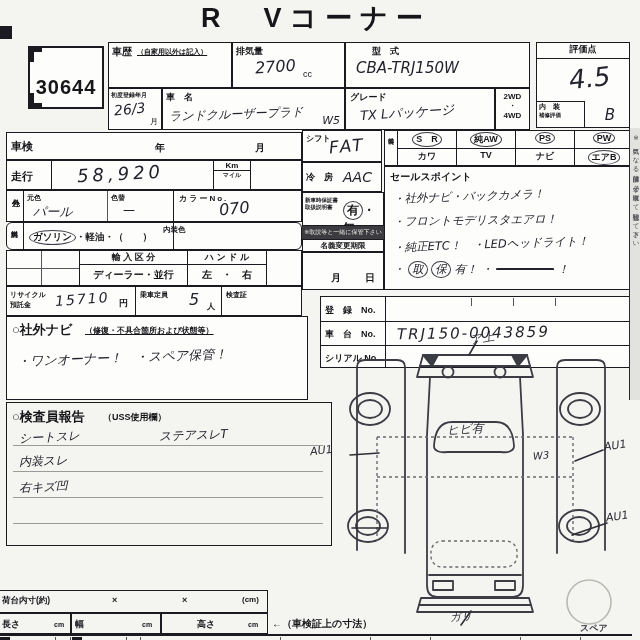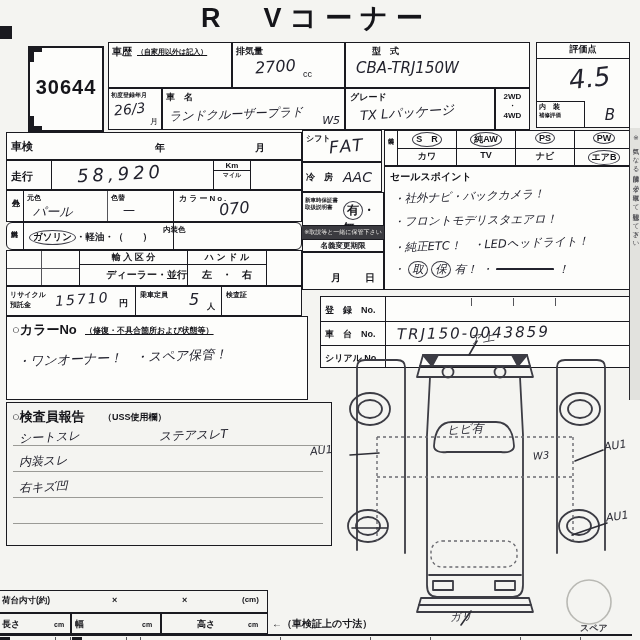--- a/index.html
+++ b/index.html
@@ -19,21 +19,21 @@
   .note{position:absolute;font-family:"DejaVu Sans",sans-serif;font-style:italic;font-weight:500;color:#2a2a34;white-space:nowrap;}
 </style>
 </head>
 <body>
 
 <div id="page">
 
   <div class="abs" style="left:0;top:2;width:632px;text-align:center;font-size:27px;font-weight:bold;letter-spacing:8px;">R　Vコーナー</div>
   <div class="dark" style="left:0;top:26px;width:12px;height:13px;"></div>
 
-  <div class="box" style="left:28px;top:46px;width:76px;height:86px;border-width:2px;">
+  <div class="box" style="left:28px;top:46px;width:76px;height:63px;border-width:2px;">
     <div class="dark" style="left:-2px;top:-2px;width:14px;height:6px;"></div>
     <div class="dark" style="left:-2px;top:-2px;width:6px;height:16px;"></div>
     <div class="dark" style="left:-2px;bottom:-2px;width:6px;height:16px;"></div>
     <div class="dark" style="left:-2px;bottom:-2px;width:14px;height:6px;"></div>
     <div class="abs" style="left:0;top:28px;width:100%;text-align:center;font-size:20px;font-weight:bold;letter-spacing:1px;">30644</div>
   </div>
 
   <div class="box" style="left:108px;top:42px;width:124px;height:46px;">
     <span class="lbl abs" style="left:3px;top:2px;font-size:10px;">車歴</span>
     <span class="lbl abs" style="left:28px;top:4px;font-size:7px;text-decoration:underline;">（自家用以外は記入）</span>
@@ -110,21 +110,21 @@
     </span>
     <div class="abs" style="left:166px;top:0;width:1.4px;height:100%;background:#1a1a20;"></div>
     <span class="lbl abs" style="left:156px;top:2px;font-size:7.5px;">内装色</span>
   </div>
   <div class="box" style="left:6px;top:250px;width:296px;height:36px;">
     <div class="abs" style="left:0;top:17px;width:72px;height:1px;background:#55555a;"></div>
     <div class="abs" style="left:34px;top:0;width:1px;height:100%;background:#55555a;"></div>
     <div class="abs" style="left:72px;top:0;width:1.4px;height:100%;background:#1a1a20;"></div>
     <div class="abs" style="left:73px;top:0;width:107px;height:100%;">
       <div class="lbl" style="font-size:9px;text-align:center;border-bottom:1.2px solid #1a1a20;">輸 入 区 分</div>
-      <div class="lbl" style="font-size:10px;text-align:right;margin-top:3px;">ディーラー・並行</div>
+      <div class="lbl" style="font-size:10px;text-align:center;margin-top:3px;">ディーラー・並行</div>
     </div>
     <div class="abs" style="left:180px;top:0;width:1.4px;height:100%;background:#1a1a20;"></div>
     <div class="abs" style="left:181px;top:0;width:78px;height:100%;">
       <div class="lbl" style="font-size:9px;text-align:center;border-bottom:1.2px solid #1a1a20;">ハ ン ド ル</div>
       <div class="lbl" style="font-size:10px;text-align:center;margin-top:3px;">左　・　右</div>
     </div>
     <div class="abs" style="left:259px;top:0;width:1.4px;height:100%;background:#1a1a20;"></div>
   </div>
   <div class="box" style="left:6px;top:286px;width:296px;height:30px;">
     <div class="abs" style="left:3px;top:3px;">
@@ -135,21 +135,21 @@
     <span class="abs" style="left:112px;top:10px;font-size:9px;font-weight:bold;">円</span>
     <div class="abs" style="left:128px;top:0;width:1.4px;height:100%;background:#1a1a20;"></div>
     <span class="lbl abs" style="left:133px;top:3px;font-size:7px;">乗車定員</span>
     <span class="hw abs" style="left:182px;top:3px;font-size:16px;">5</span>
     <span class="abs" style="left:200px;top:14px;font-size:8px;font-weight:bold;">人</span>
     <div class="abs" style="left:214px;top:0;width:1.4px;height:100%;background:#1a1a20;"></div>
     <span class="lbl abs" style="left:219px;top:3px;font-size:7px;">検査証</span>
   </div>
 
   <div class="box" style="left:6px;top:316px;width:302px;height:84px;">
-    <span class="lbl abs" style="left:5px;top:4px;font-size:13px;">○カラーNo</span>
+    <span class="lbl abs" style="left:5px;top:4px;font-size:13px;">○社外ナビ</span>
     <span class="lbl abs" style="left:78px;top:8px;font-size:8px;text-decoration:underline;">（修復・不具合箇所および状態等）</span>
     <span class="hw abs" style="left:10px;top:32px;font-size:13px;transform:rotate(-2deg);">・ワンオーナー！　・スペア保管！</span>
   </div>
 
   <div class="box" style="left:302px;top:130px;width:80px;height:32px;">
     <span class="lbl abs" style="left:3px;top:2px;font-size:8px;">シフト</span>
     <span class="hw abs" style="left:26px;top:5px;font-size:17px;letter-spacing:2px;transform:rotate(-5deg);">FAT</span>
   </div>
   <div class="box" style="left:302px;top:162px;width:80px;height:30px;">
     <span class="lbl abs" style="left:3px;top:8px;font-size:9px;">冷　房</span>

